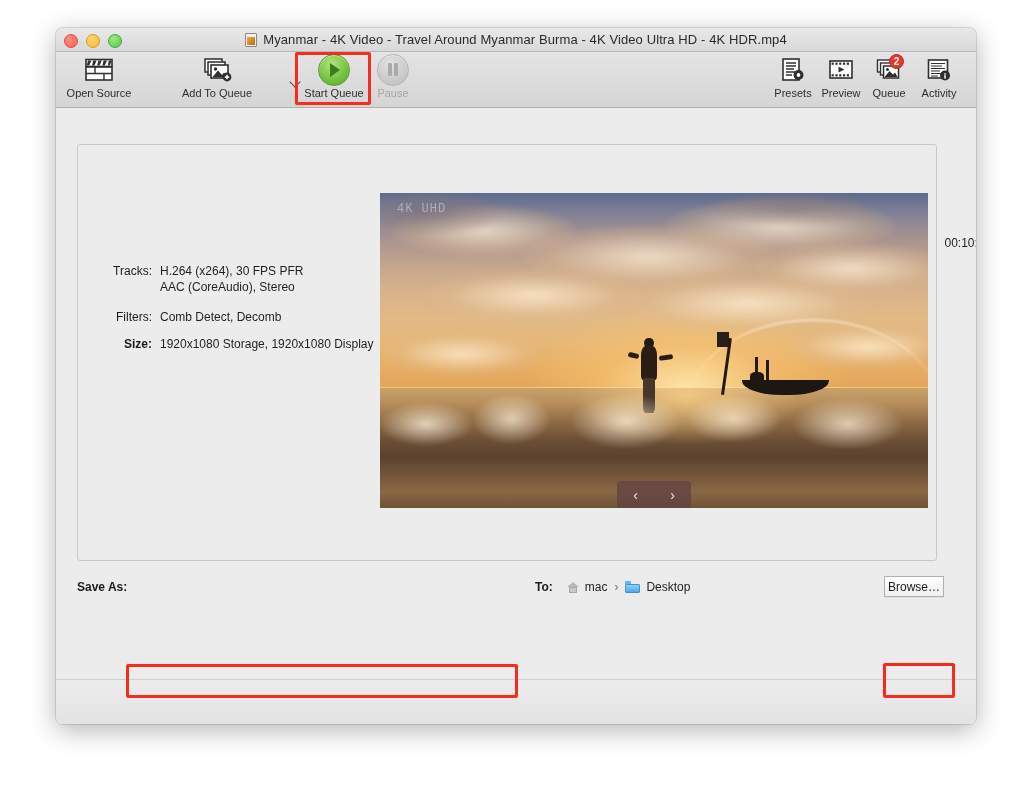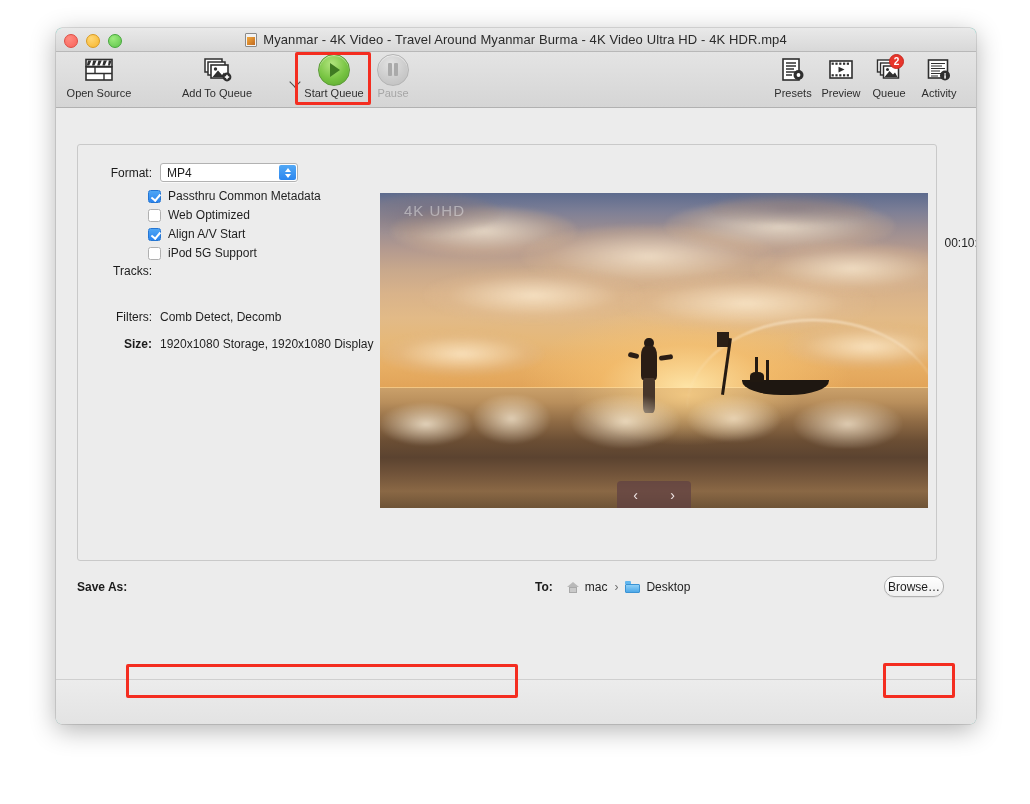--- a/index.html
+++ b/index.html
@@ -114,21 +114,21 @@
     border-radius:2px; display:flex; flex-direction:column;
     align-items:center; justify-content:center; gap:2px;
   }
   .popup .arrows i { display:block; width:0;height:0; }
   .popup .arrows i.up  { border-left:3.2px solid transparent; border-right:3.2px solid transparent; border-bottom:4px solid #fff; }
   .popup .arrows i.dn  { border-left:3.2px solid transparent; border-right:3.2px solid transparent; border-top:4px solid #fff; }
   .popup.single .arrows { background: linear-gradient(to bottom,#56abf6,#2f89f0); }
 
   .pushbtn {
     height:19px; background: linear-gradient(to bottom,#fefefe,#f0f0f0);
-    border:1px solid #b0b0b0; border-radius:10px; font-size:12px; color:#1c1c1c;
+    border:1px solid #b0b0b0; border-radius:0; font-size:12px; color:#1c1c1c;
     display:flex; align-items:center; justify-content:center; padding:0 9px;
     box-sizing:border-box; box-shadow: 0 1px 0 rgba(0,0,0,0.05); white-space:nowrap;
   }
 
   .sep-line { position:absolute; height:1px; background:#cfcfcf; }
 
   
   .tabs {
     position:absolute; display:flex; height:21px;
     border:1px solid #b0b0b0; border-radius:4px; overflow:hidden;
@@ -218,22 +218,22 @@
   .figure .torso{ position:absolute; left:22%; top:11%; width:56%; height:45%; background:#2a1d15; border-radius:28% 28% 14% 14%; }
   .figure .arm1 { position:absolute; left:-24%; top:20%; width:40%; height:7%; background:#2a1d15; transform: rotate(14deg); border-radius:3px;}
   .figure .arm2 { position:absolute; right:-34%; top:22%; width:48%; height:7%; background:#2a1d15; transform: rotate(-8deg); border-radius:3px;}
   .figure .legs { position:absolute; left:28%; top:53%; width:44%; height:47%; background:#47362a; border-radius:12% 12% 20% 20%;}
   .boat { position:absolute; left:66%; top:59.5%; width:16%; height:4.5%;
       background:#1e1711; border-radius: 0 0 45% 45% / 0 0 100% 100%; }
   .boat .cab { position:absolute; left:10%; top:-60%; width:16%; height:70%; background:#201810; border-radius:40% 40% 0 0;}
   .pole { position:absolute; background:#241a12; }
   .flag { position:absolute; left:61.5%; top:44%; width:2.2%; height:5%; background:#2a1f16; }
   .wm {
-    position:absolute; left:24px; top:9px; font-size:15px; letter-spacing:1px;
-    color: rgba(240,240,240,0.45); font-family:Liberation Sans, sans-serif;
+    position:absolute; left:17px; top:9px; font-size:12px; letter-spacing:1px;
+    color: rgba(240,240,240,0.45); font-family:Liberation Mono, monospace;
   }
   .prevnav {
     position:absolute; left:50%; transform:translateX(-50%); bottom:0;
     width:74px; height:27px; background: rgba(96,64,66,0.72);
     display:flex; align-items:center; justify-content:space-around;
     border-radius: 4px 4px 0 0;
   }
   .prevnav span { color:#f0e6e6; font-size:14px; line-height:1; }
 
   
@@ -501,52 +501,28 @@
         <div class="tab">
             <span>Subtitles</span>
           </div>
         <div class="tab">
             <span>Chapters</span>
           </div>
       </div>
 
       <div class="panel">
 
-        <div class="row" style="left:20px; top:18px;">
-          <span class="sum-lbl" style="width:54px;">Format:</span>
-          <div class="popup" style="margin-left:8px; width:138px;">
-            <span>MP4</span>
-            <span class="arrows">
-                <i class="up"></i>
-                <i class="dn"></i>
-              </span>
-          </div>
-        </div>
-
-        <div style="position:absolute; left:70px; top:44px;">
-          <div class="ck-row">
-            <span class="ck on"></span>
-            <span class="ck-lbl">Passthru Common Metadata</span>
-          </div>
-          <div class="ck-row">
-            <span class="ck off"></span>
-            <span class="ck-lbl">Web Optimized</span>
-          </div>
-          <div class="ck-row">
-            <span class="ck on"></span>
-            <span class="ck-lbl">Align A/V Start</span>
-          </div>
-          <div class="ck-row">
-            <span class="ck off"></span>
-            <span class="ck-lbl">iPod 5G Support</span>
-          </div>
-        </div>
+
 
         <div class="row" style="left:20px; top:119px; align-items:flex-start;">
           <span class="sum-lbl" style="width:54px;">Tracks:</span>
+          <div style="margin-left:8px;">
+            <div class="sum-val">H.264 (x264), 30 FPS PFR</div>
+            <div class="sum-val" style="margin-top:2px;">AAC (CoreAudio), Stereo</div>
+          </div>
         </div>
 
         <div class="row" style="left:20px; top:165px;">
           <span class="sum-lbl" style="width:54px;">Filters:</span>
           <span class="sum-val" style="margin-left:8px;">Comb Detect, Decomb</span>
         </div>
 
         <div class="row" style="left:20px; top:192px;">
           <span class="sum-lbl" style="width:54px;font-weight:bold;">Size:</span>
           <span class="sum-val" style="margin-left:8px;">1920x1080 Storage, 1920x1080 Display</span>

